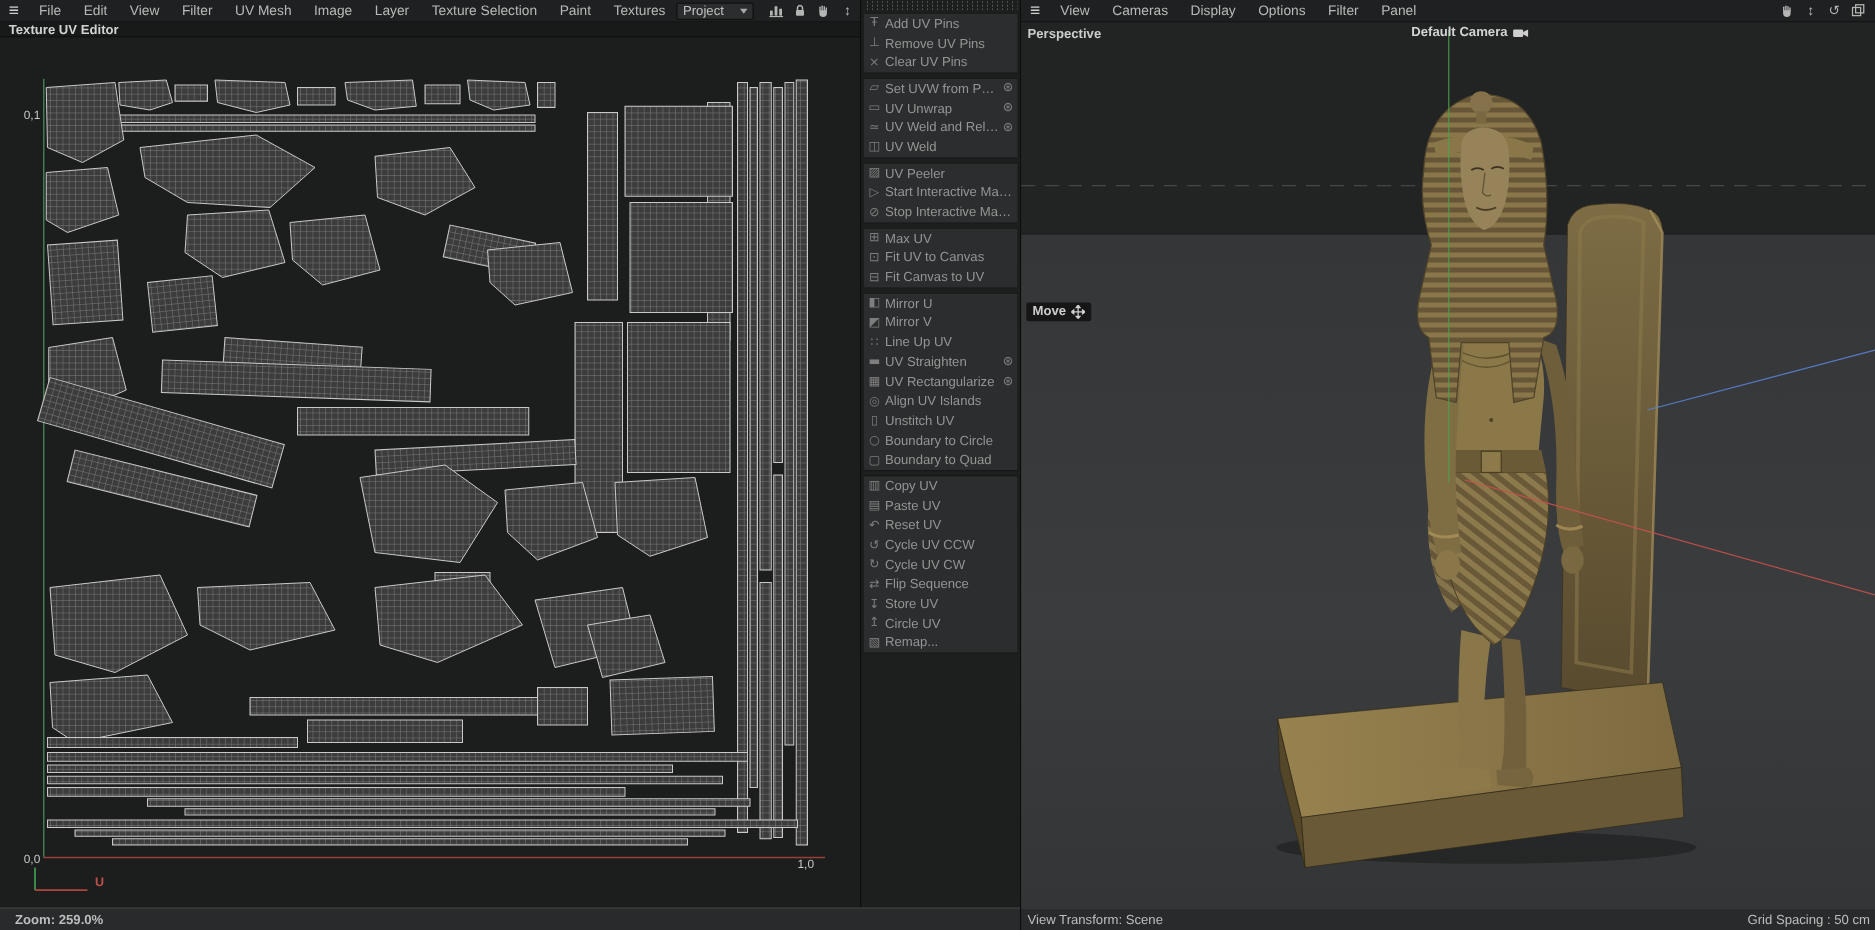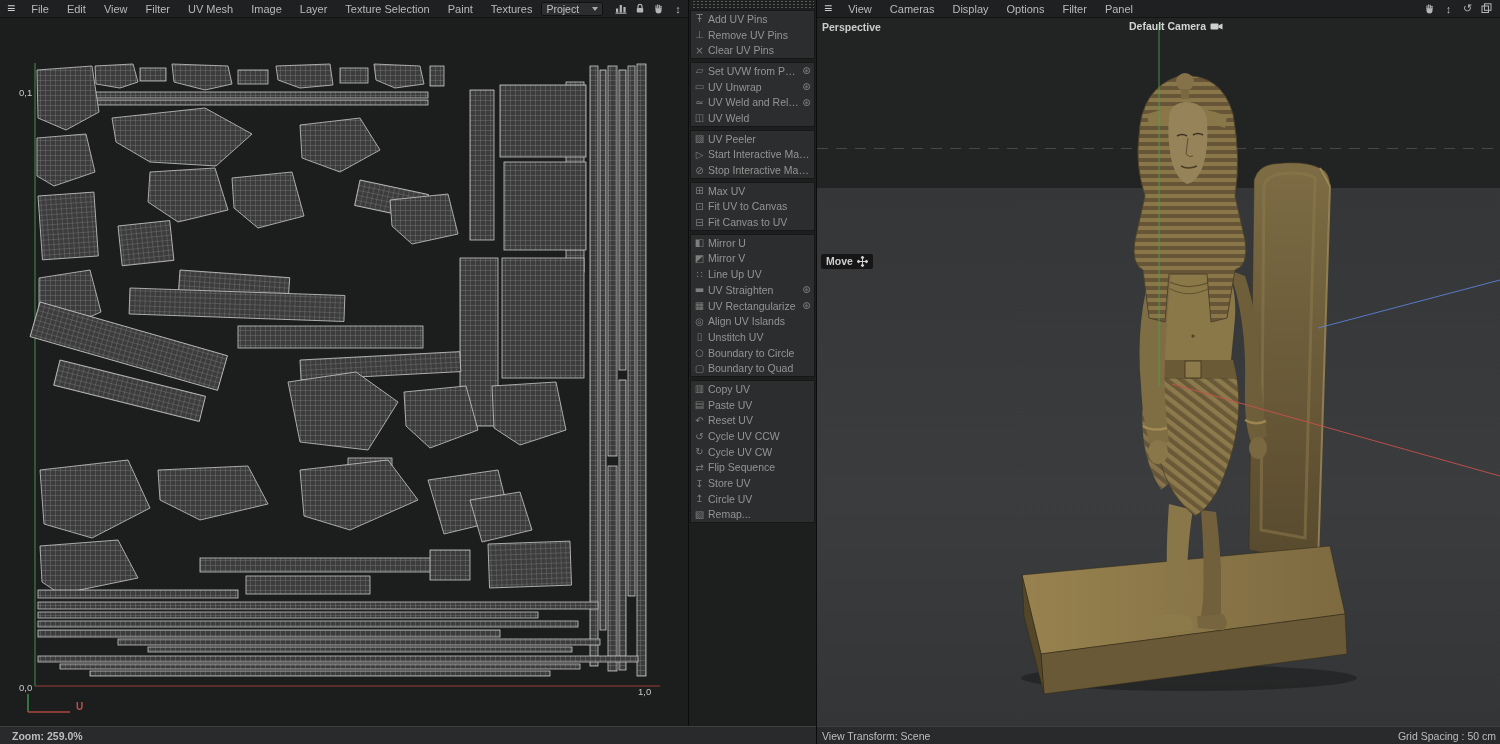--- a/index.html
+++ b/index.html
@@ -54,21 +54,21 @@
 
   
   #viewport { position:absolute; left:0; top:18px; width:775px; height:708px; overflow:hidden;
     background:linear-gradient(180deg,#222424 0px,#222424 170px,#343638 170px,#3a3c3e 480px,#333536 708px); }
   #horizon { position:absolute; left:0; top:130px; width:100%; height:1px; opacity:.5;
     background:repeating-linear-gradient(90deg,#6a6a6a 0 11px,transparent 11px 19px); }
   #scene { position:absolute; left:0; top:0; }
   .vp-label { position:absolute; color:#cccccc; font-size:10.5px; font-weight:bold; }
   #persp-label { left:5px; top:3px; }
   #cam-label { left:312px; top:2px; display:flex; align-items:center; gap:4px; color:#d3d3d3; }
-  #move-chip { left:4px; top:236px; display:flex; align-items:center; gap:4px; background:rgba(16,17,17,.85);
+  #move-chip { left:4px; top:224px; display:flex; align-items:center; gap:4px; background:rgba(16,17,17,.85);
     padding:1px 5px 2px 5px; border-radius:2px; font-weight:bold; }
   #axis-gizmo { position:absolute; right:6px; top:5px; }
   #axis-gizmo text { font-size:7.5px; font-weight:bold; font-family:"Liberation Sans",sans-serif; }
 </style>
 </head>
 <body>
 
 <div id="panel-left">
 
   <div class="menubar">
@@ -114,20 +114,21 @@
               <path d="M6.4 5.3V2.3"></path>
               <path d="M8 5.6V3.3"></path>
             </g>
             <path d="M2.5 5.2h6v2.3a3 3 0 0 1-6 0z" fill="#b5b5b5"></path>
           </svg>
       </span>
       <span class="mini-icon">↕</span>
     </div>
   </div>
 
+  <div id="uv-tabbar">Texture UV Editor</div>
 
   <div id="uv-canvas">
     <svg width="688" height="696" viewBox="0 0 688 696">
       <defs>
         <pattern id="uvmesh" width="5" height="5" patternUnits="userSpaceOnUse">
           <rect width="5" height="5" fill="#3c3c3c"></rect>
           <path d="M0 0H5M0 0V5" stroke="#8e8e8e" stroke-width="0.7" opacity="0.85"></path>
         </pattern>
       </defs>
 

